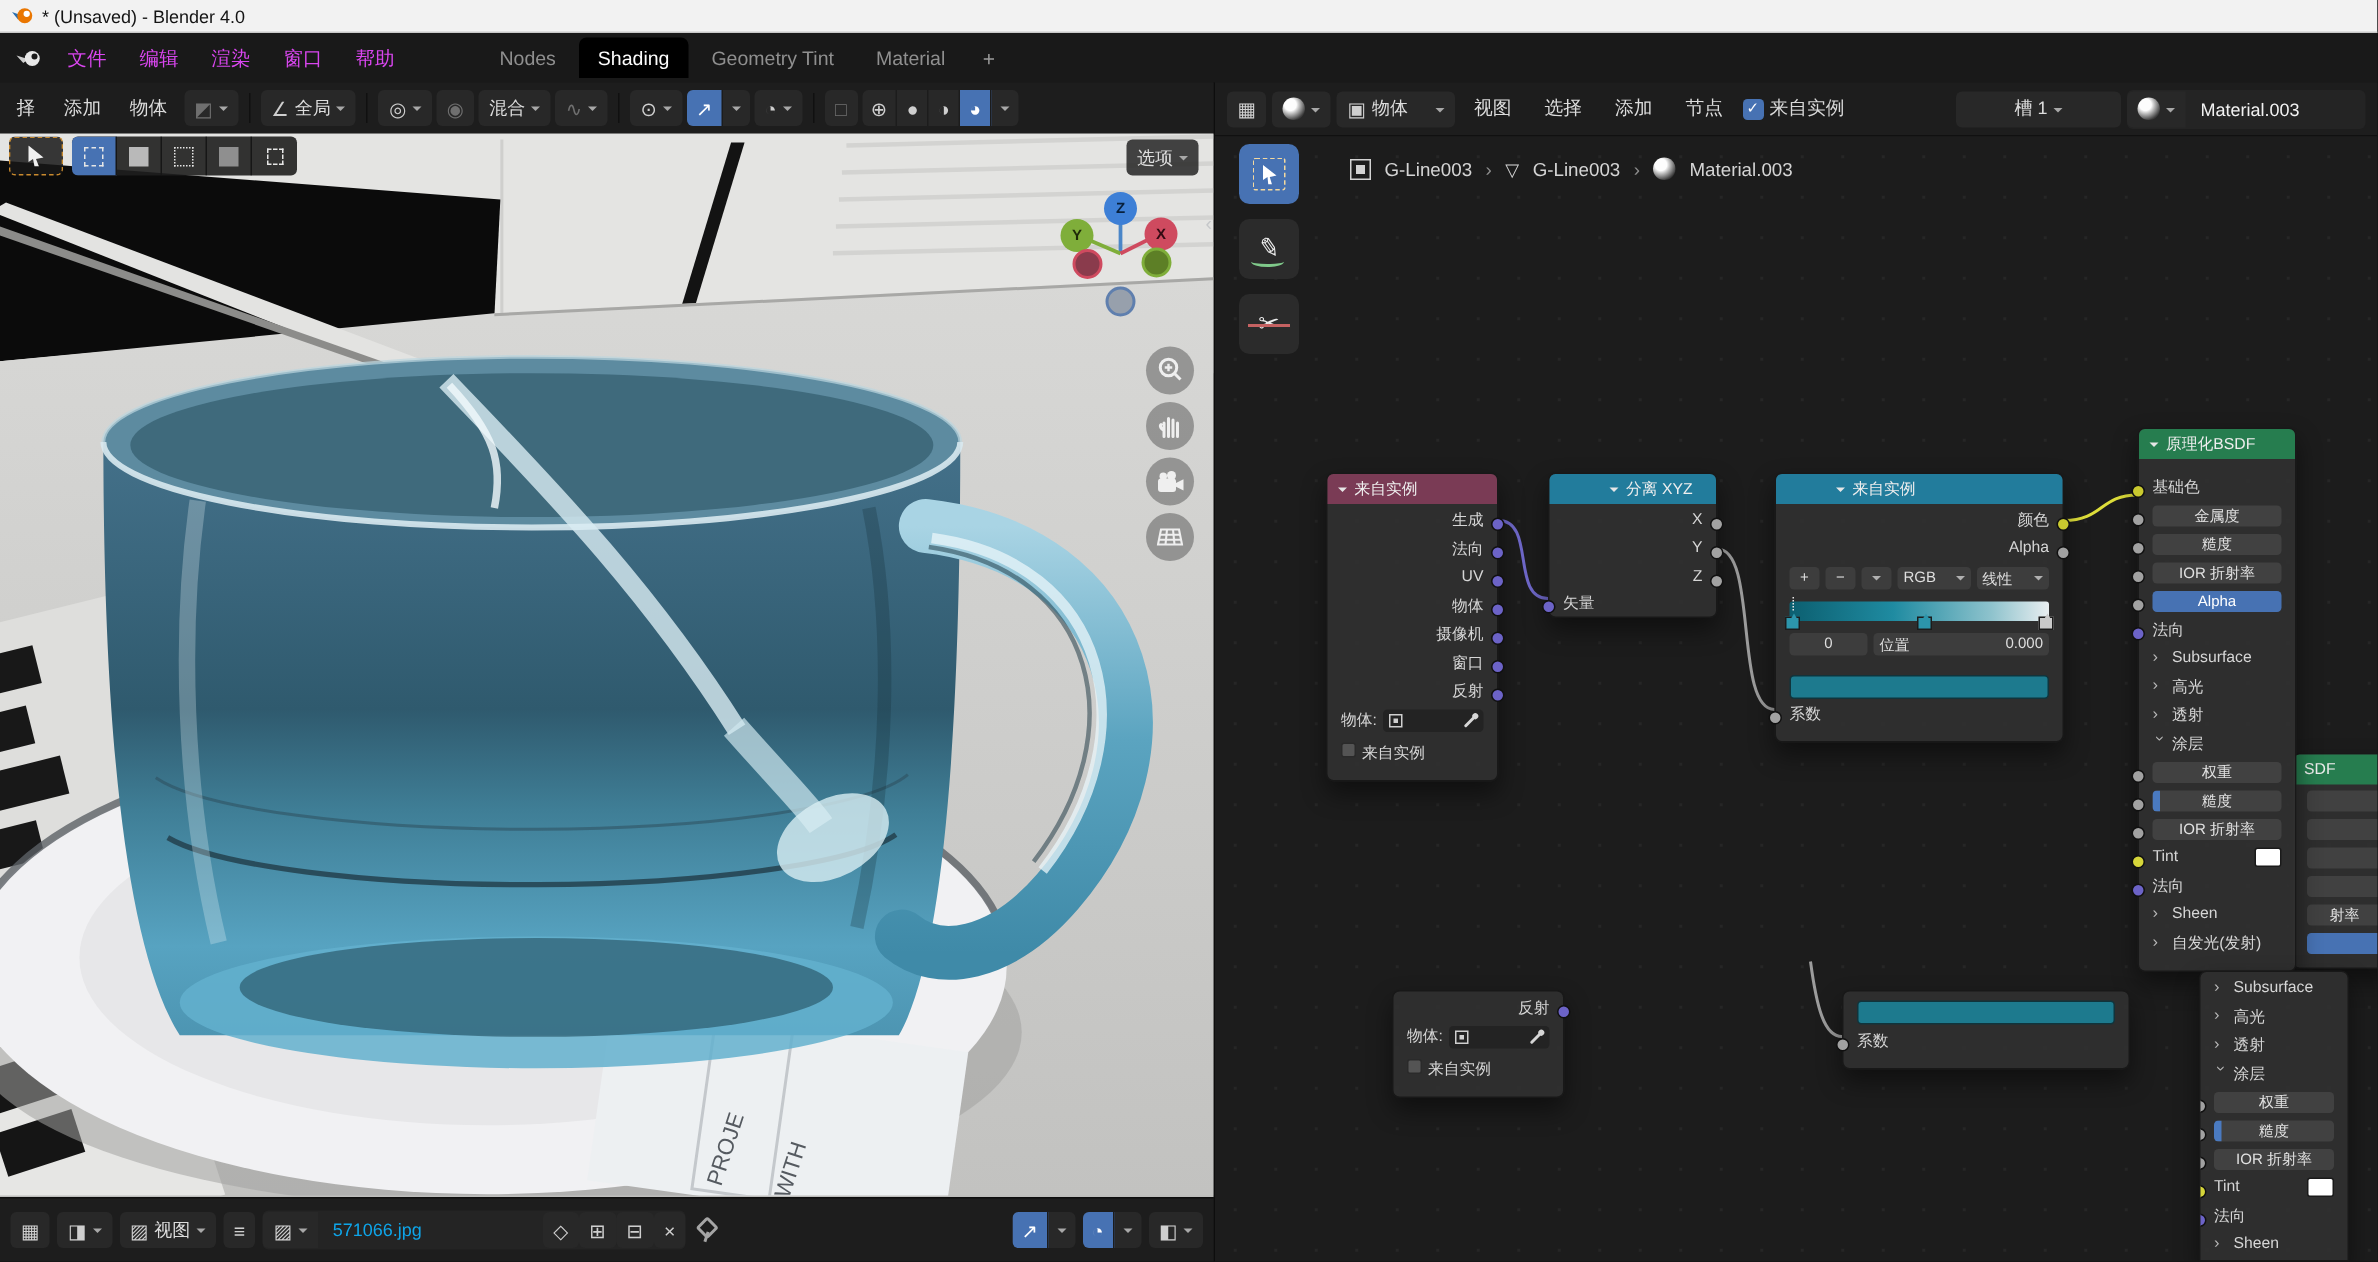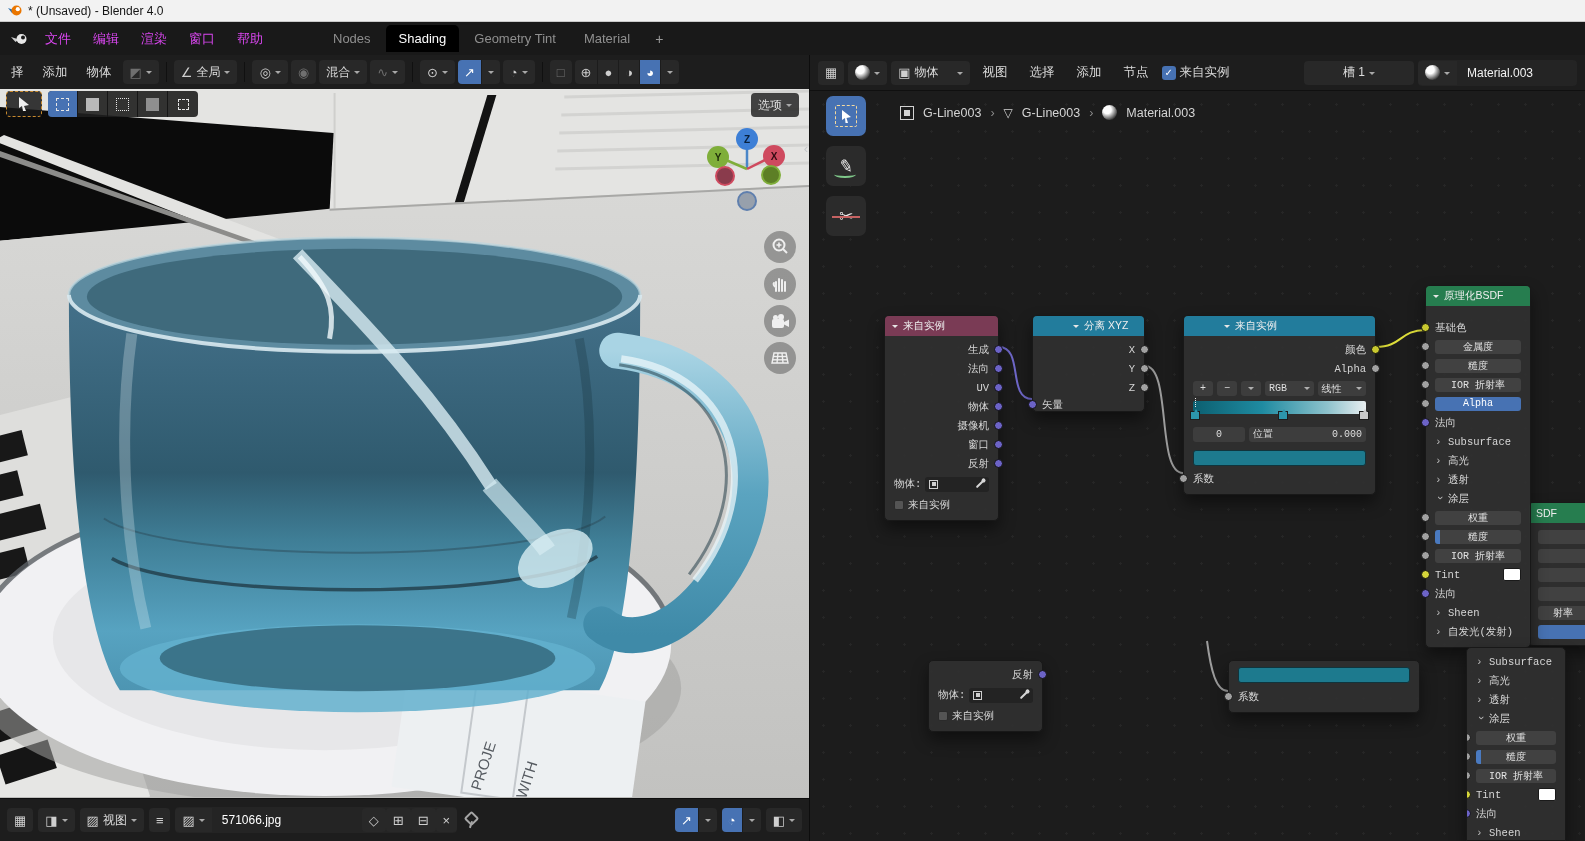--- a/index.html
+++ b/index.html
@@ -55,21 +55,21 @@
   .collapse-arrow{position:absolute;right:1px;top:52px;color:#c5c7ca;font-size:13px;z-index:4;}
 
   
   .gizmo{position:absolute;right:14px;top:38px;width:96px;height:96px;z-index:4;}
   .axis{position:absolute;border-radius:50%;display:flex;align-items:center;justify-content:center;font-size:10px;font-weight:bold;}
   .navbtn{position:absolute;width:32px;height:32px;border-radius:50%;background:rgba(70,70,70,.45);display:flex;align-items:center;justify-content:center;z-index:4;}
 
   
   .vbottom{height:43px;background:#1d1d1d;border-top:1px solid #0e0e0e;display:flex;align-items:center;gap:5px;padding:0 7px;flex:none;}
   .imgfield{display:inline-flex;align-items:center;background:#242424;border-radius:4px;height:26px;overflow:hidden;}
-  .imgfield .nm{padding:0 10px;color:#ffffff;min-width:150px;}
+  .imgfield .nm{padding:0 10px;color:#0ea5e9;min-width:150px;}
   .pin{width:14px;height:18px;position:relative;opacity:.85;}
   .pin::before{content:"";position:absolute;left:4px;top:2px;width:7px;height:7px;border:2px solid #bdbdbd;border-radius:2px;transform:rotate(45deg);}
   .pin::after{content:"";position:absolute;left:8px;top:10px;width:1.6px;height:7px;background:#bdbdbd;transform:rotate(18deg);}
 
   
   .ncol{flex:1;display:flex;flex-direction:column;background:#1c1c1c;}
   .nheader{height:36px;background:#1d1d1d;border-bottom:1px solid #101010;display:flex;align-items:center;gap:4px;padding:0 8px;flex:none;}
   .nmenu{padding:4px 9px;color:#dcdcdc;font-size:12.5px;white-space:nowrap;}
   .matfield{display:inline-flex;align-items:center;background:#242424;border-radius:4px;height:26px;}
   .matfield .nm{padding:0 10px;color:#f2f2f2;min-width:120px;}
@@ -97,21 +97,21 @@
   .ico-mesh{color:#d2d2d2;font-size:12px;}
 
   
   .node{position:absolute;background:rgba(47,47,47,.97);border-radius:5px;border:1px solid #181818;box-shadow:0 8px 16px rgba(0,0,0,.45);font-size:10.5px;color:#d6d6d6;}
   .nhead{height:20px;border-radius:4px 4px 0 0;display:flex;align-items:center;gap:5px;padding:0 7px;color:#eeeeee;font-size:10.5px;}
   .nhead .hc{width:0;height:0;border:3.5px solid transparent;border-top-color:#e6e6e6;margin-top:3px;}
   .th-red{background:#7a3b55;}
   .th-blu{background:#227c9c;padding-left:40px;}
   .th-grn{background:#267d4f;}
   .nbody{padding:4px 0 6px;}
-  .row{position:relative;height:19px;display:flex;align-items:center;padding:0 9px;gap:4px;font-family:Liberation Mono, monospace;}
+  .row{position:relative;height:19px;display:flex;align-items:flex-start;padding:0 9px;gap:4px;}
   .row.out{justify-content:flex-end;padding-left:38px;}
   .sock{position:absolute;width:9px;height:9px;border-radius:50%;border:1px solid #101010;top:5px;}
   .sock.r{right:-5px;} .sock.l{left:-5px;}
   .sk-vec{background:#6c63c7;} .sk-f{background:#a1a1a1;} .sk-col{background:#c9c92f;} .sk-yel{background:#d6d63a;}
   .nslider{flex:1;height:14px;background:#414141;border-radius:3px;display:flex;align-items:center;justify-content:center;color:#e2e2e2;font-size:10px;overflow:hidden;position:relative;}
   .nslider .fillb{position:absolute;left:0;top:0;bottom:0;width:5px;background:#4a7ac0;}
   .row-alpha .nslider{background:#4772b3;color:#fff;}
   .pch{display:inline-block;color:#b9b9b9;font-size:11px;width:9px;}
   .pch.open{transform:rotate(90deg);}
   .objfield{flex:1;height:15px;background:#232323;border-radius:3px;display:flex;align-items:center;justify-content:space-between;padding:0 4px;}

